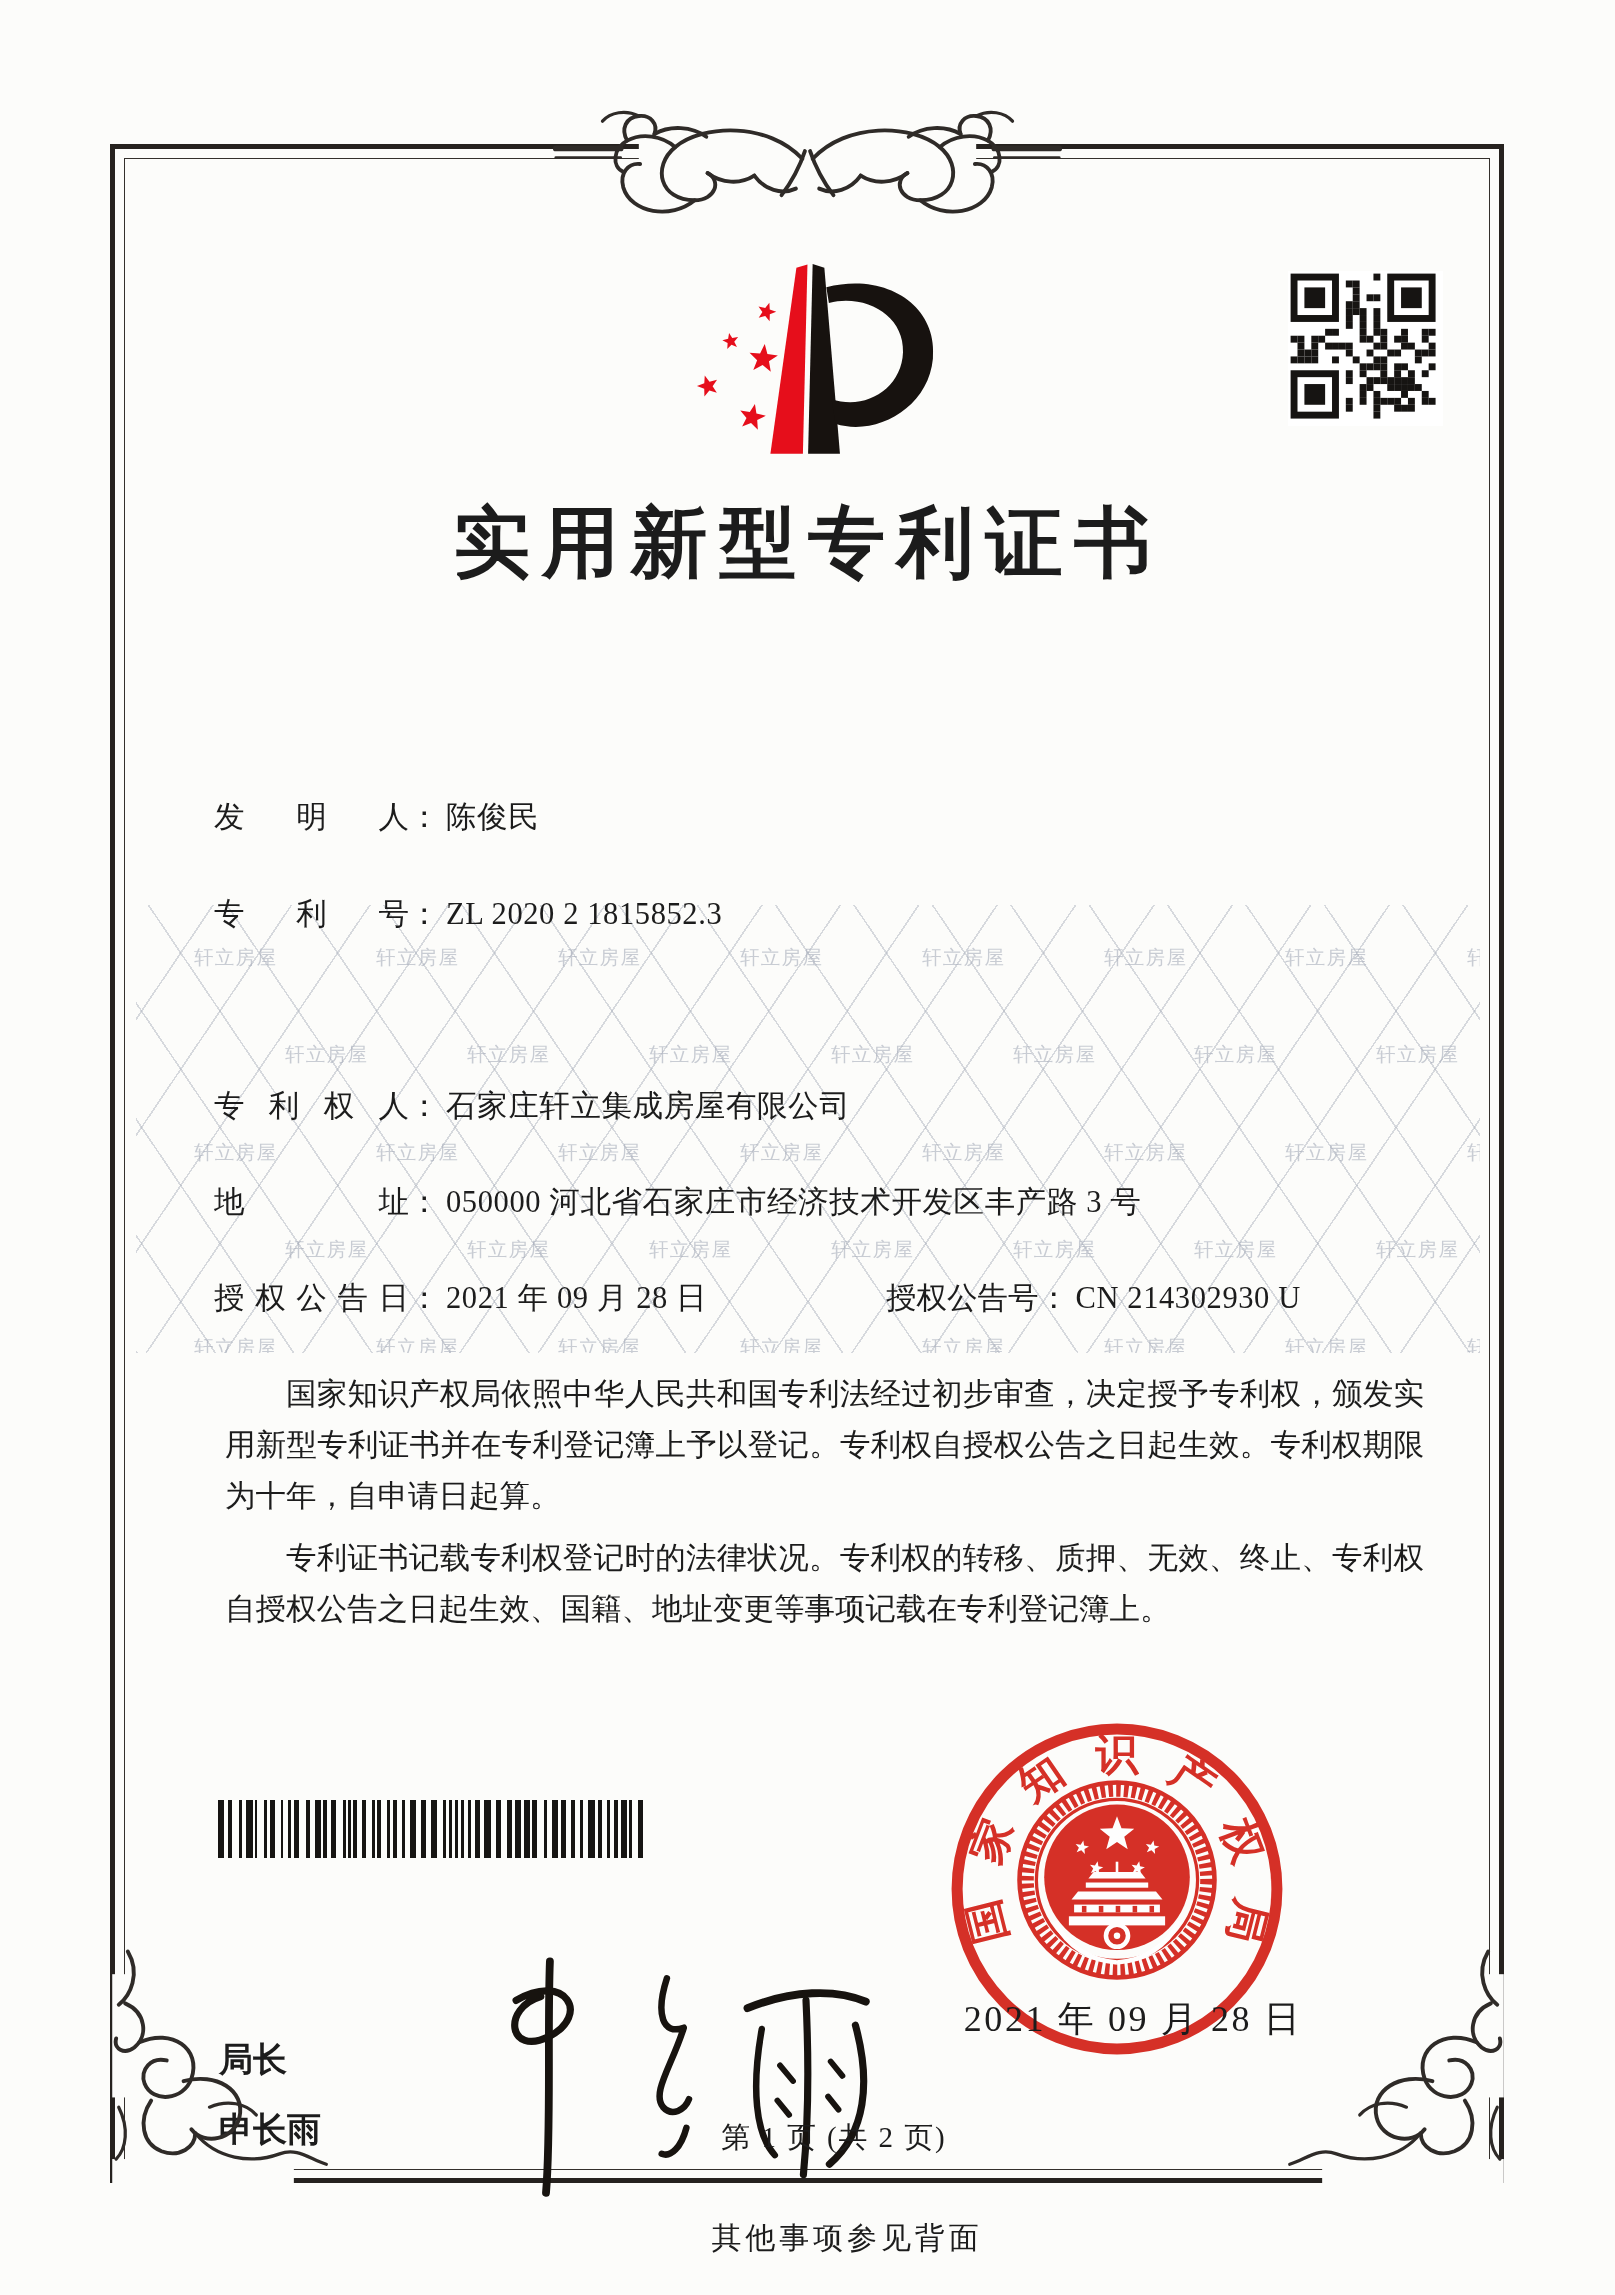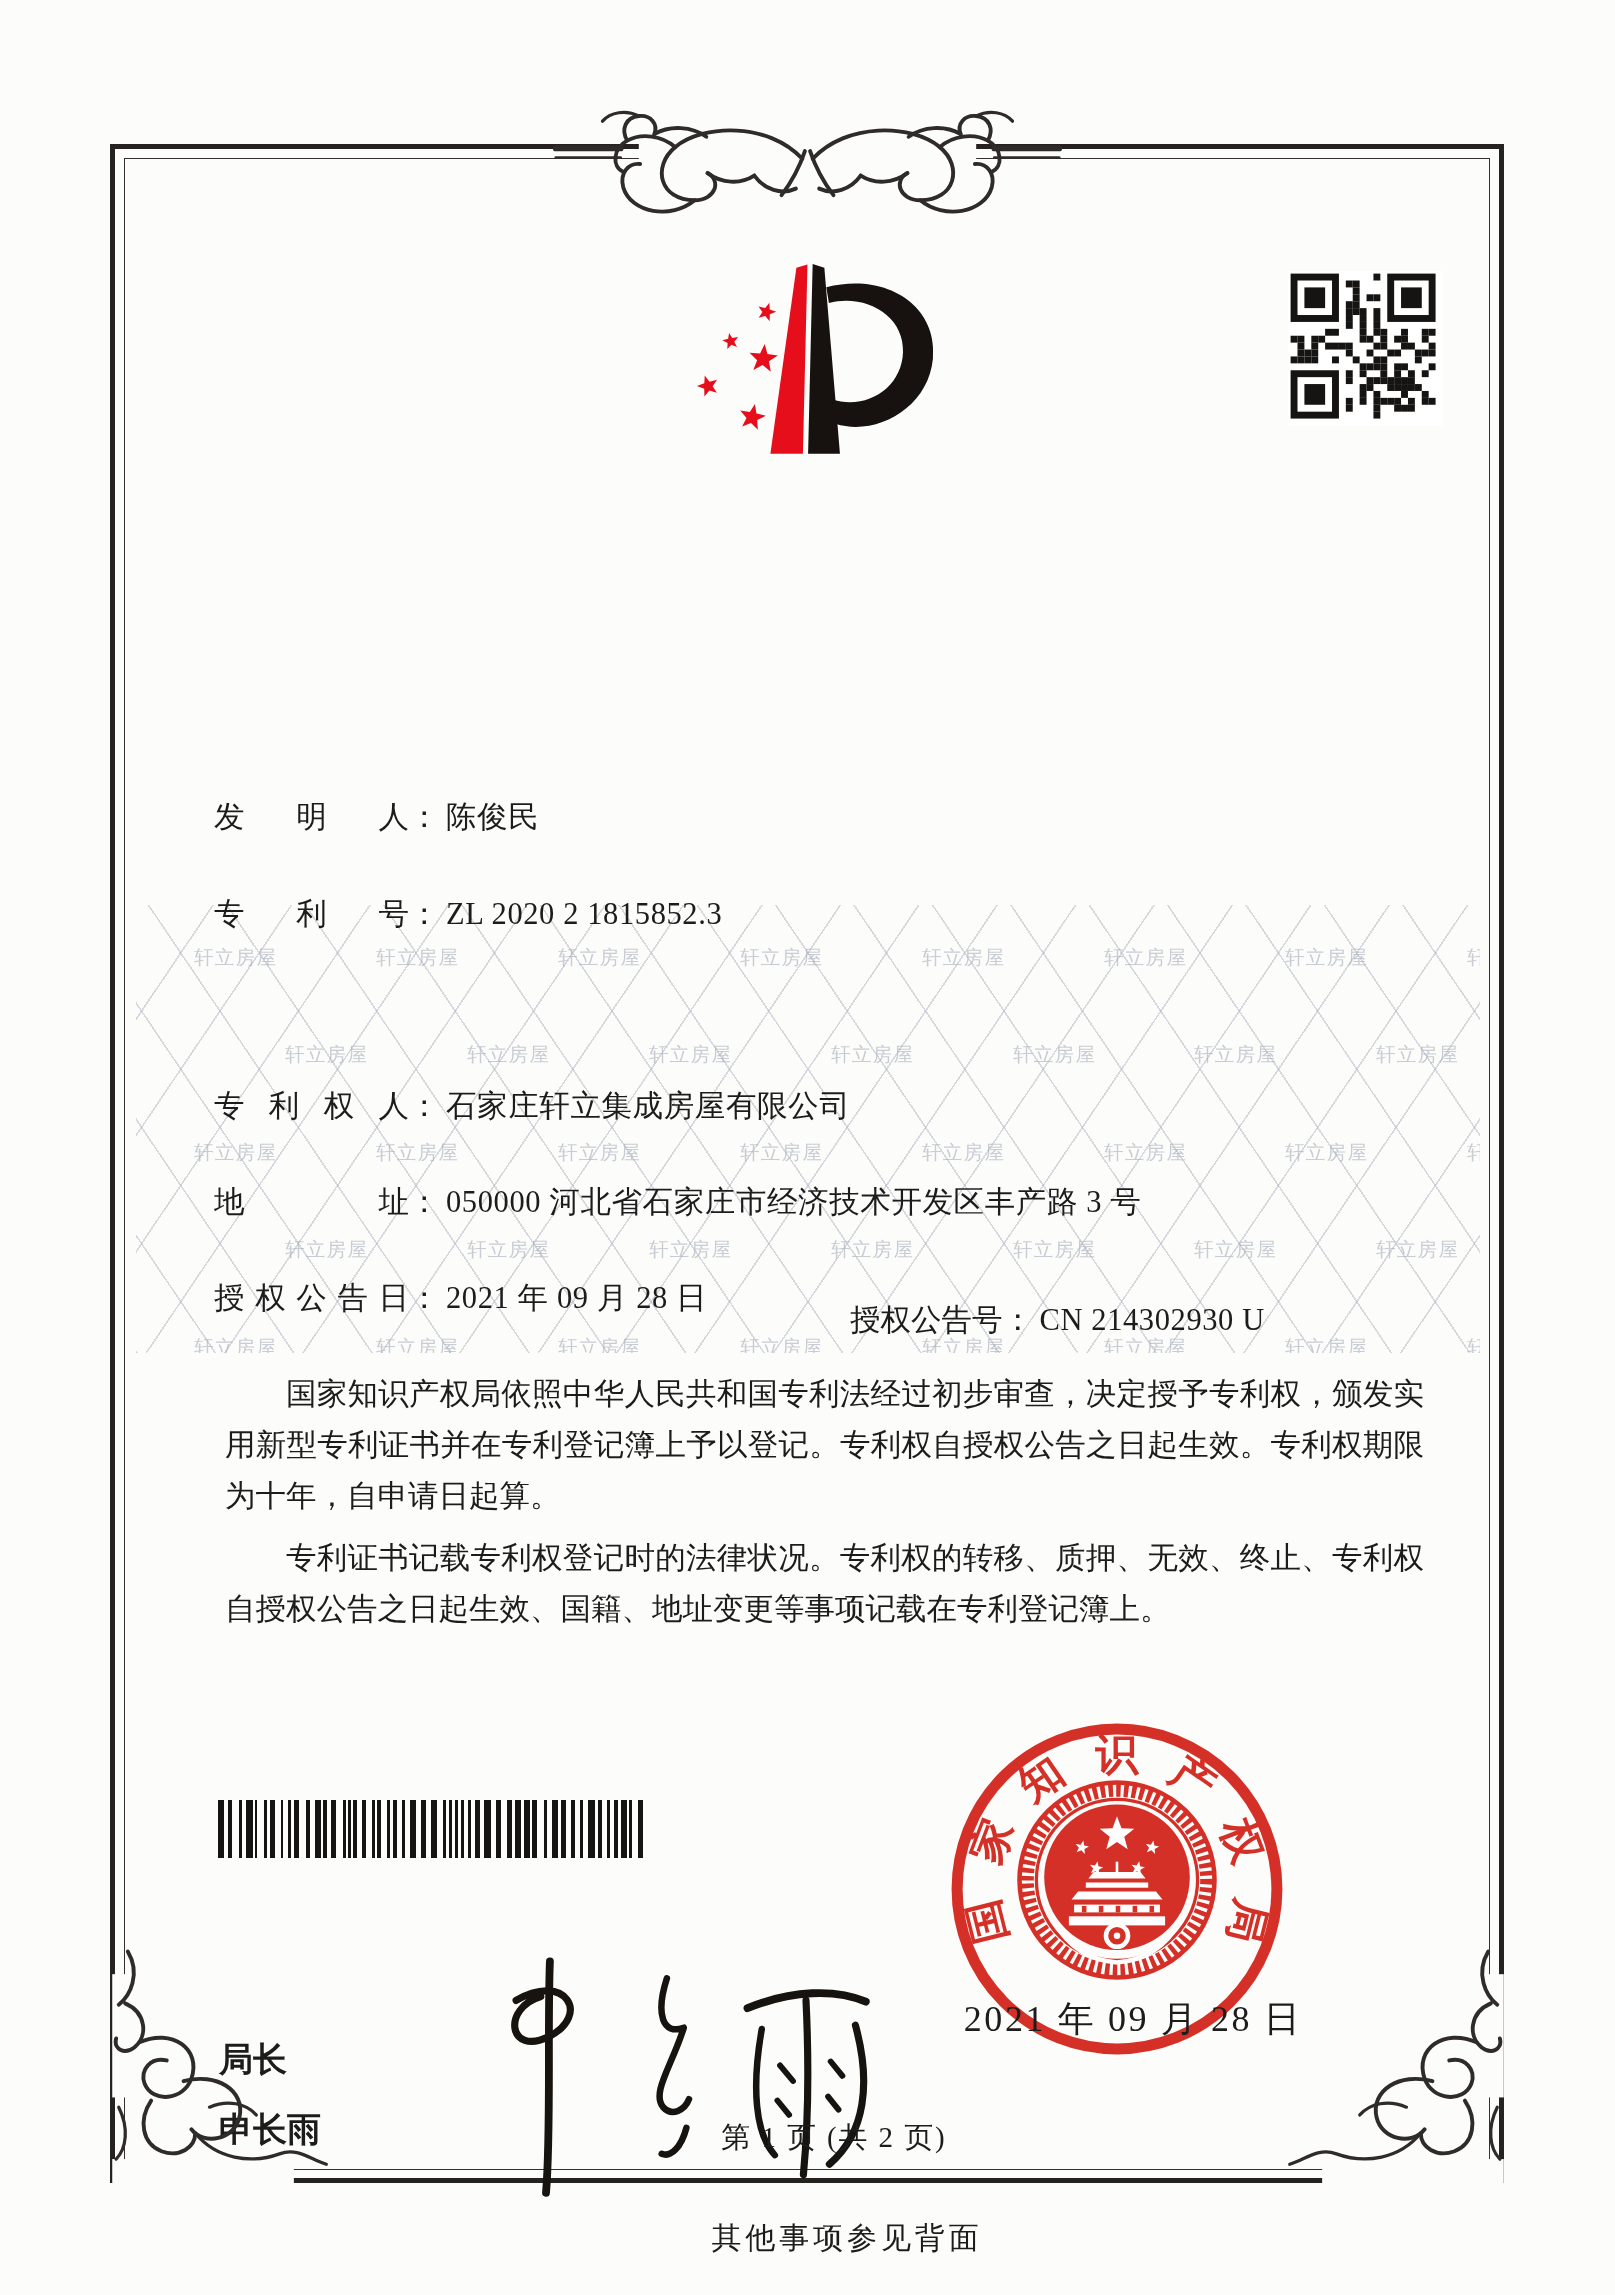--- a/index.html
+++ b/index.html
@@ -22,21 +22,21 @@
   .cert-no{position:absolute;left:155px;top:265px;font-size:32px;letter-spacing:3.2px;}
   .title{position:absolute;left:0;right:0;top:492px;text-align:center;font-size:77px;
          font-weight:bold;letter-spacing:11.7px;}
   .qr{position:absolute;left:1288px;top:271px;}
   .logo{position:absolute;left:669px;top:247px;}
   .frow{position:absolute;left:214px;width:1286px;font-size:30.5px;white-space:nowrap;}
   .flabel{display:inline-block;width:195px;text-align:justify;text-align-last:justify;
           vertical-align:bottom;}
   .fcolon{display:inline-block;margin-right:6.5px;}
   .fvalue{letter-spacing:0.6px;}
-  .grant-no{position:absolute;left:636px;top:0;margin-top:22px;}
+  .grant-no{position:absolute;left:672px;top:0;}
   .paras{position:absolute;left:214px;top:1358px;width:1221px;font-size:30.5px;line-height:51px;
          text-align:justify;}
   .paras p{margin:11px;text-indent:61px;}
   .paras p + p{margin-top:9px;}
   .barcode{position:absolute;left:218px;top:1800px;width:442px;height:58px;display:flex;
            align-items:stretch;}
   .barcode div{height:100%;}
   .signer{position:absolute;left:219px;top:2025px;font-size:34px;line-height:70px;font-weight:bold;}
   .signature{position:absolute;left:468px;top:1938px;}
   .seal{position:absolute;left:935px;top:1707px;opacity:.95;z-index:3;}
@@ -261,20 +261,21 @@
           <rect x="163" y="14.6" width="53" height="53" fill="#ffffff"></rect>
           <rect x="173.6" y="25.2" width="31.799999999999997" height="31.799999999999997" fill="#161412"></rect>
         </g>
         <g>
           <rect x="4" y="152.4" width="74.2" height="74.2" fill="#161412"></rect>
           <rect x="14.6" y="163" width="53" height="53" fill="#ffffff"></rect>
           <rect x="25.2" y="173.6" width="31.799999999999997" height="31.799999999999997" fill="#161412"></rect>
         </g>
       </svg>
 
+    <div class="title">实用新型专利证书</div>
 
     <div class="frow" style="top:797px">
       <span class="flabel">发明人</span><span class="fcolon">：</span><span class="fvalue">陈俊民</span>
     </div>
     <div class="frow" style="top:894px">
       <span class="flabel">专利号</span><span class="fcolon">：</span><span class="fvalue">ZL 2020 2 1815852.3</span>
     </div>
     <div class="frow" style="top:1086px">
       <span class="flabel">专利权人</span><span class="fcolon">：</span><span class="fvalue">石家庄轩立集成房屋有限公司</span>
     </div>

